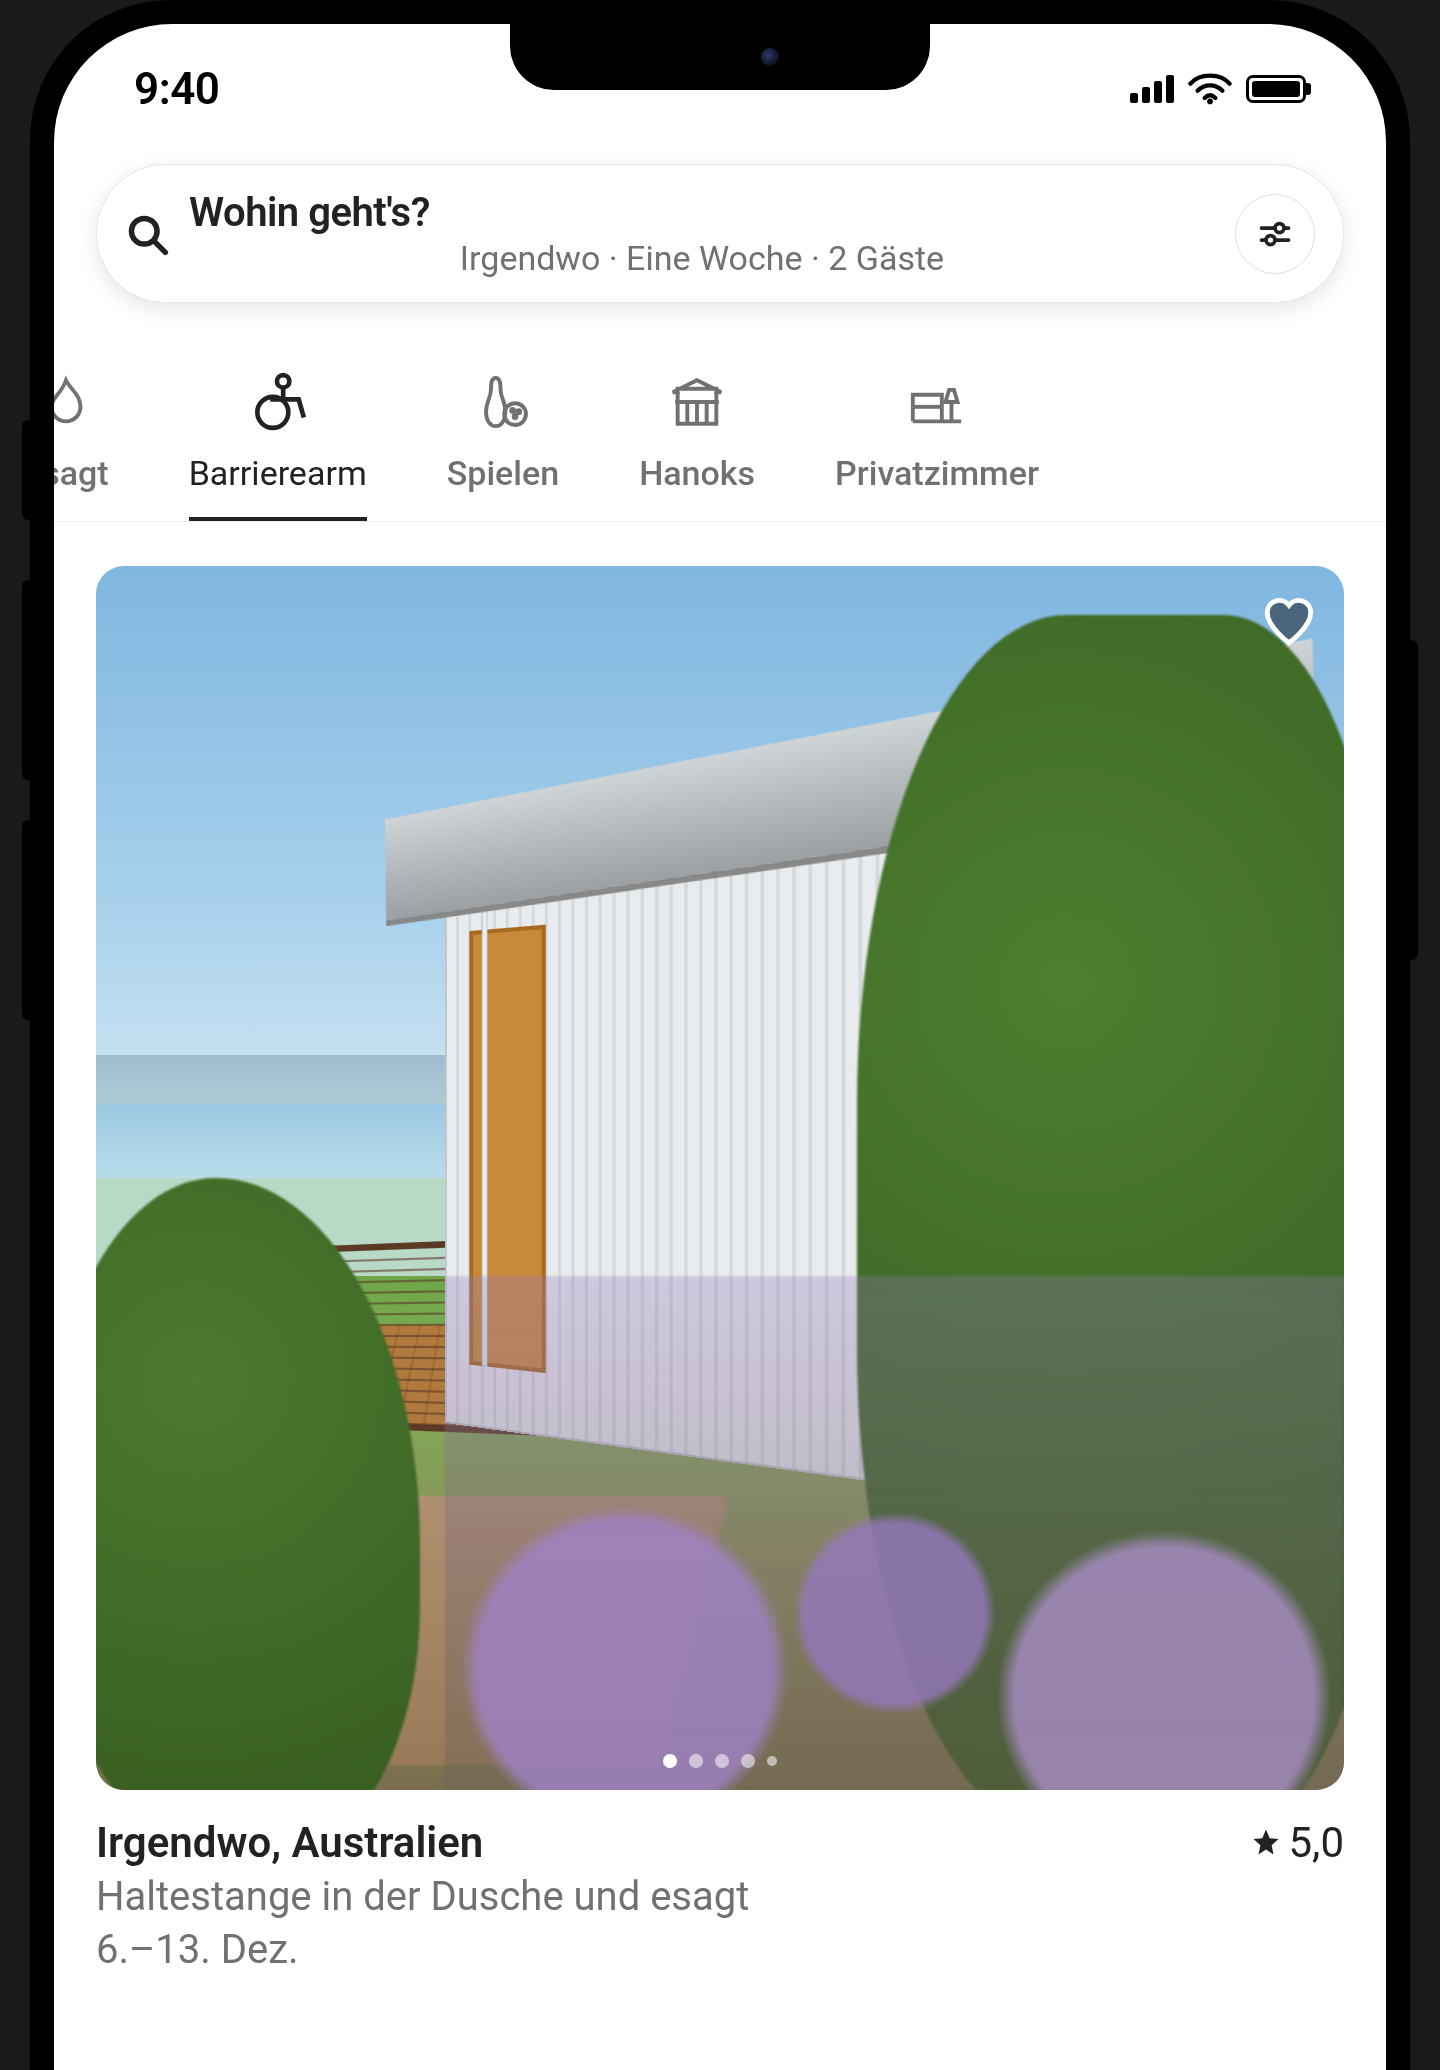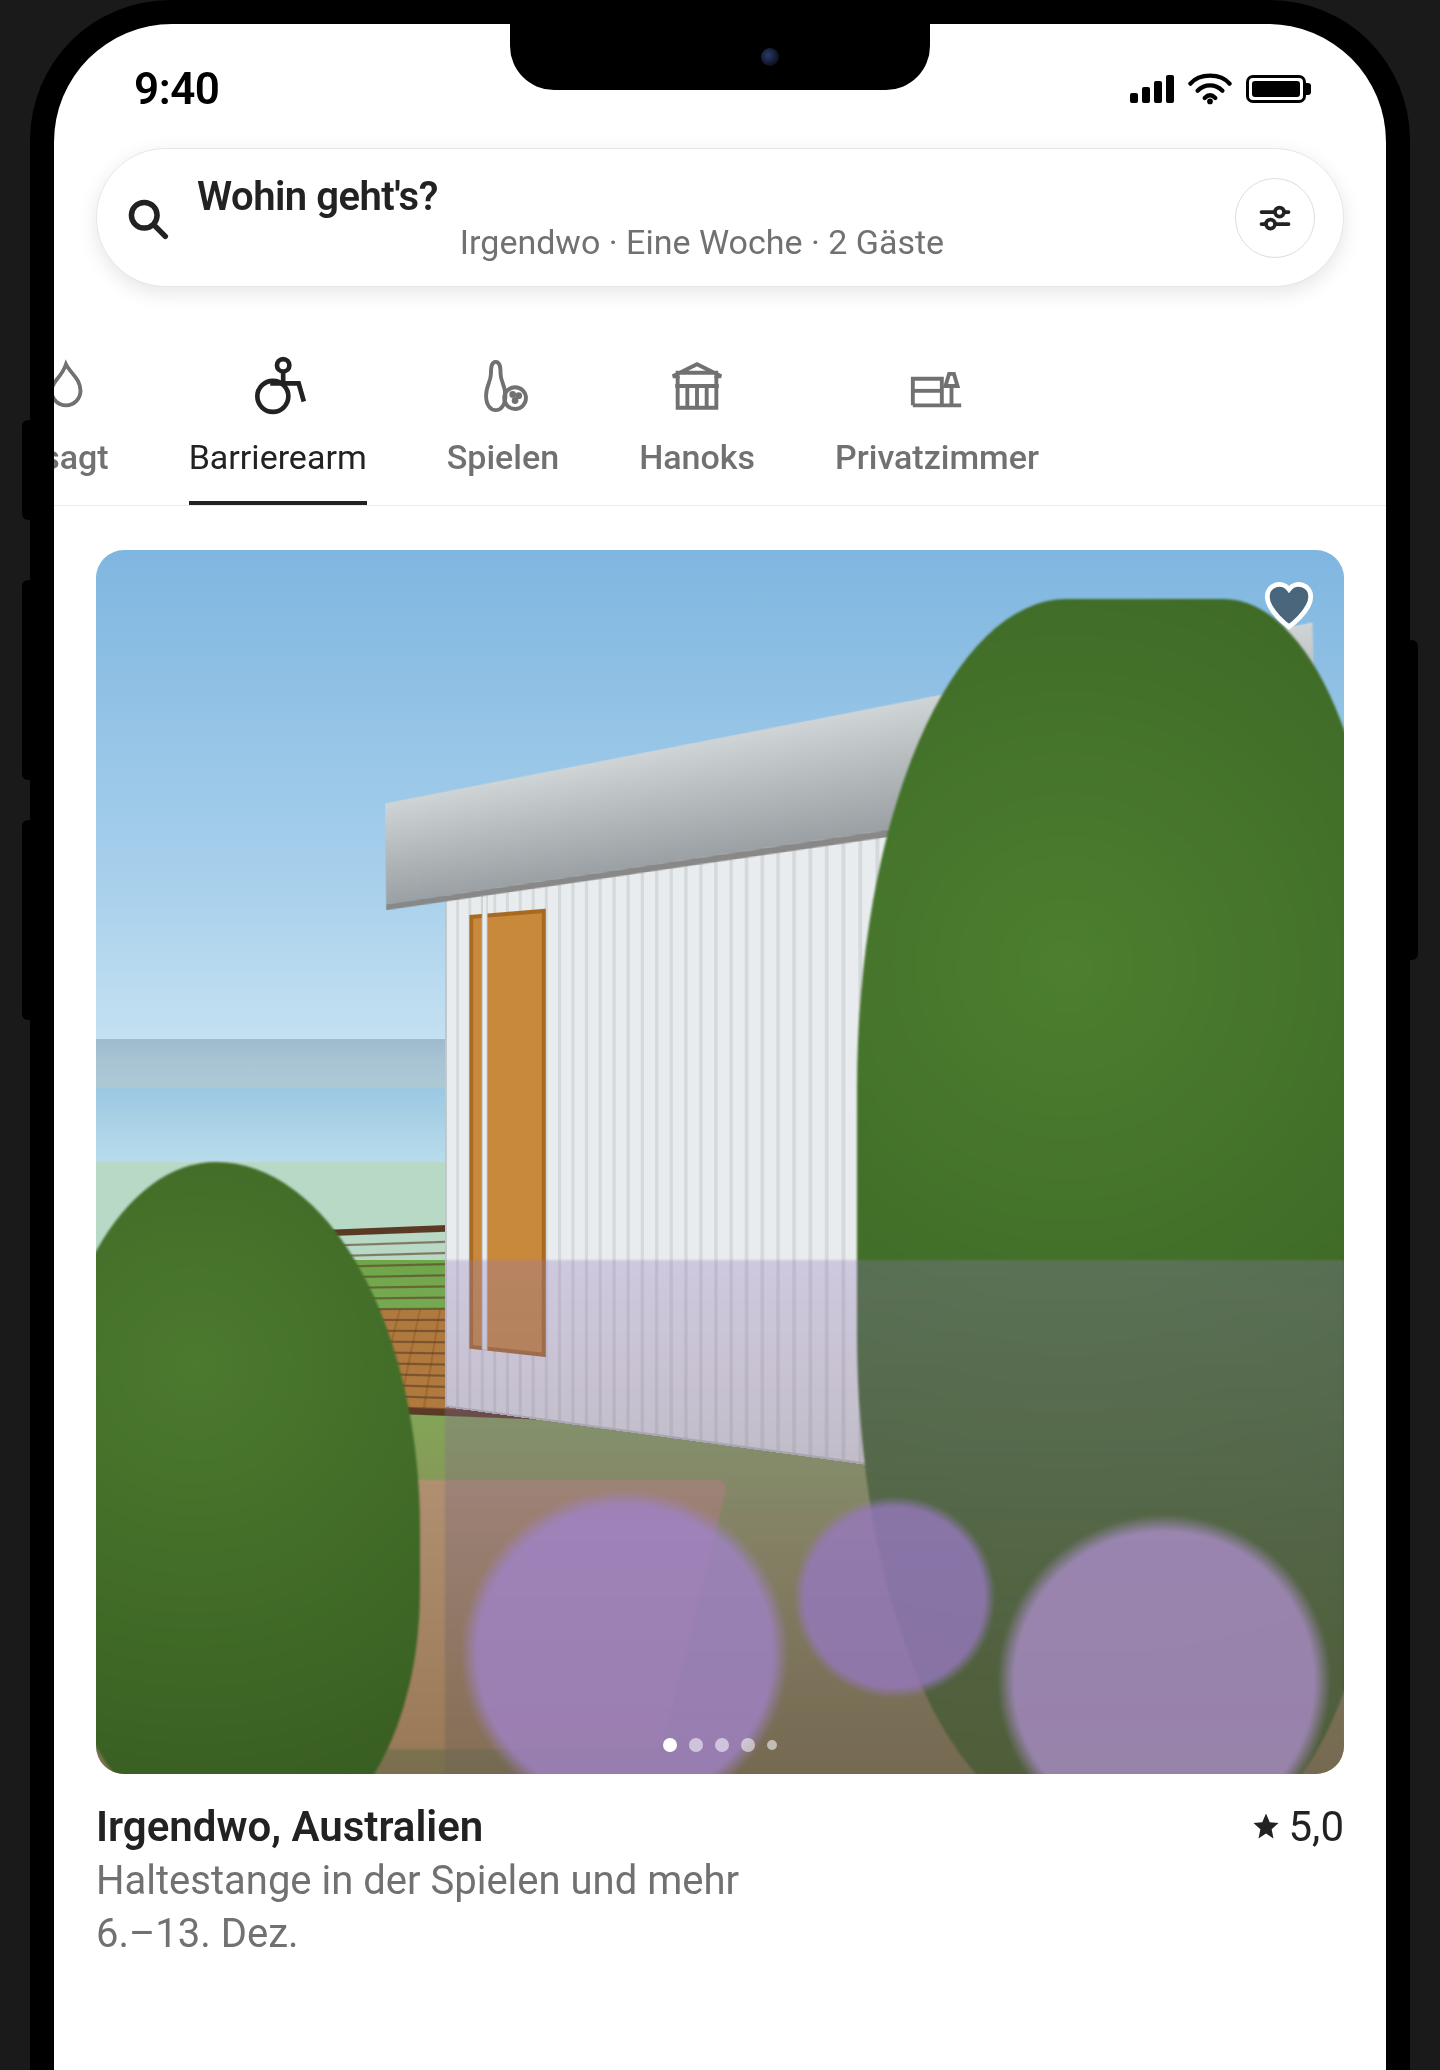--- a/index.html
+++ b/index.html
@@ -46,24 +46,25 @@
     position: relative; padding: 3px;
   }
   .battery::after {
     content:""; position:absolute; right:-8px; top:50%; transform:translateY(-50%);
     width:5px; height:12px; background:#000; border-radius: 0 3px 3px 0;
   }
   .battery-fill { width: 100%; height: 100%; background:#000; border-radius:3px; }
 
   .search-wrap { padding: 24px 42px 12px; }
   .search-pill {
-    display:flex; align-items:center; gap: 28px;
+    display:flex; align-items:center; gap: 20px;
     border: 1px solid #e6e6e6; border-radius: 80px; padding: 24px 28px;
     box-shadow: 0 6px 20px rgba(0,0,0,0.10);
     background:#fff;
+    margin-top:16px;
   }
   .search-text { flex:1; }
   .search-title { font-size: 40px; font-weight: 600; color:#222; letter-spacing:-0.5px; }
   .search-sub { font-size: 34px; color:#717171; margin-top:2px;text-align:center; }
   .filter-btn {
     width: 80px; height: 80px; border-radius: 50%; border:1px solid #ddd;
     display:flex; align-items:center; justify-content:center; background:#fff;
   }
 
   .cats {
@@ -293,19 +294,19 @@
       <div class="card-meta">
         <div class="meta-row">
           <div class="meta-title">Irgendwo, Australien</div>
           <div class="meta-rating">
             <svg width="30" height="30" viewBox="0 0 24 24">
               <path d="M12 2 L15 9 L22 9.5 L16.5 14.5 L18 22 L12 18 L6 22 L7.5 14.5 L2 9.5 L9 9 Z" fill="#222"></path>
             </svg>
             <span>5,0</span>
           </div>
         </div>
-        <div class="meta-sub">Haltestange in der Spielen und mehr</div>
+        <div class="meta-sub">Haltestange in der Dusche und esagt</div>
         <div class="meta-sub">6.–13. Dez.</div>
       </div>
     </div>
 
   </div>
 </div>
 
 </body></html>

